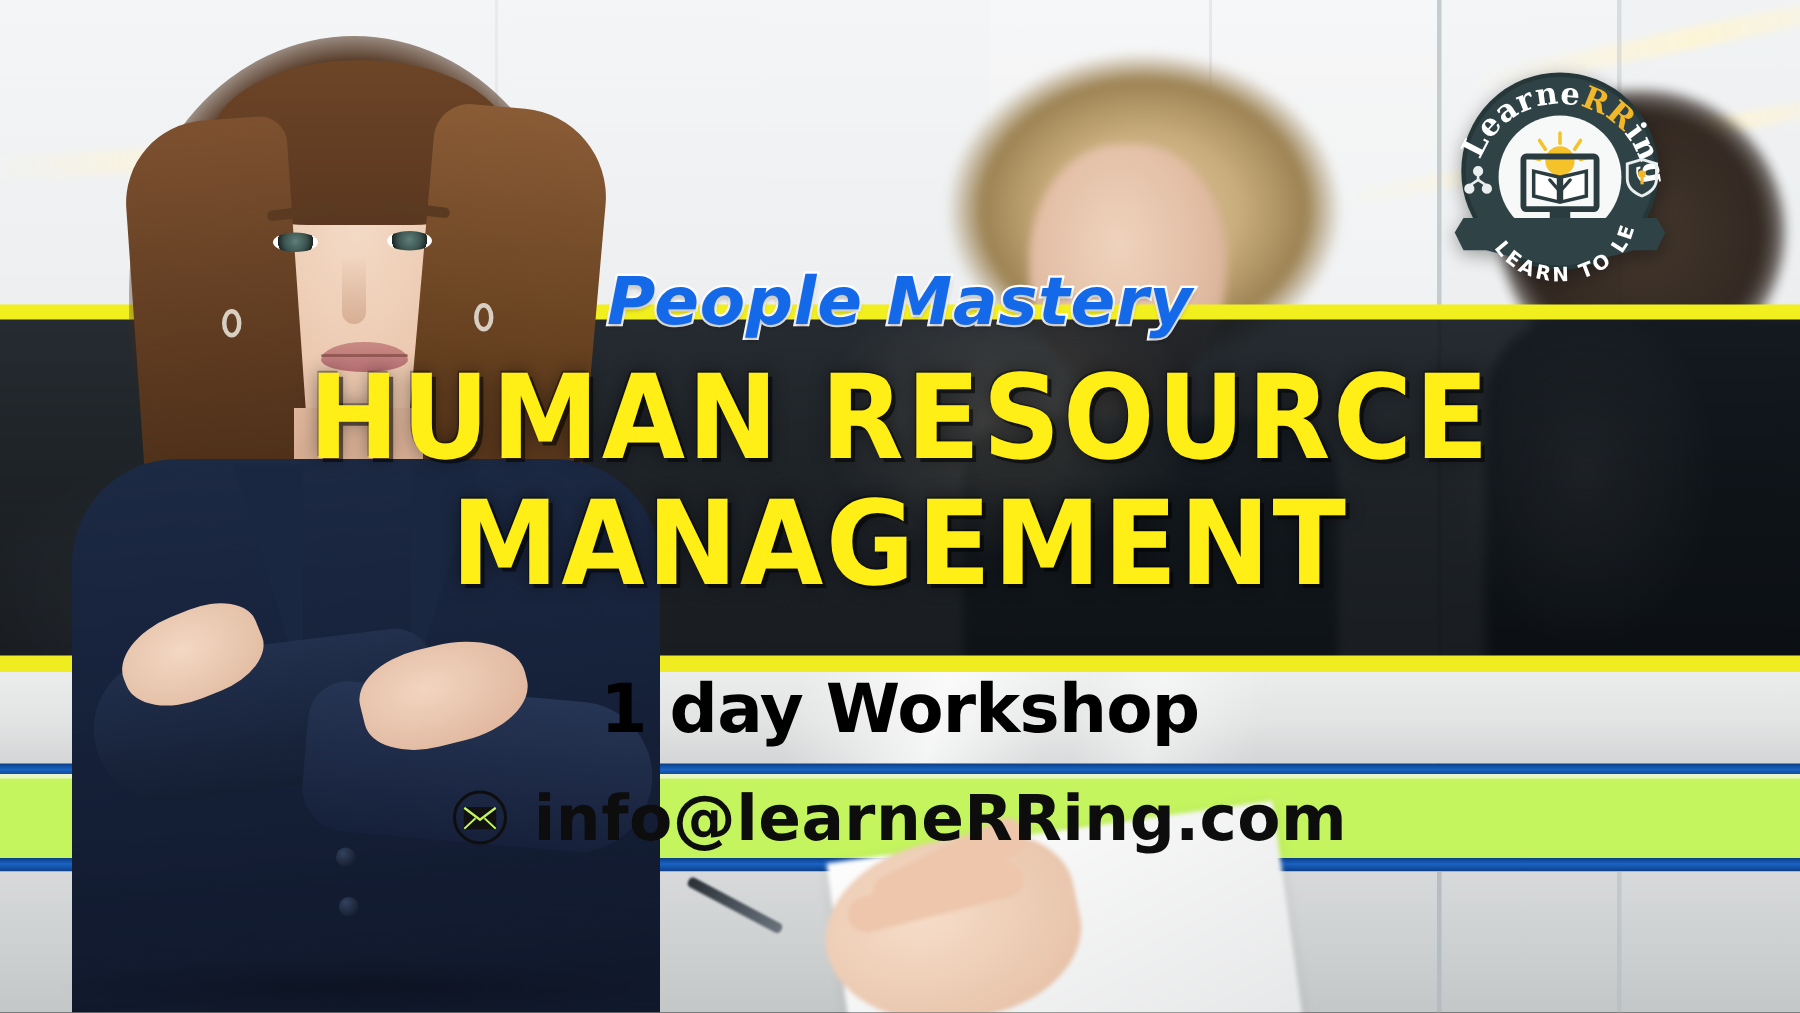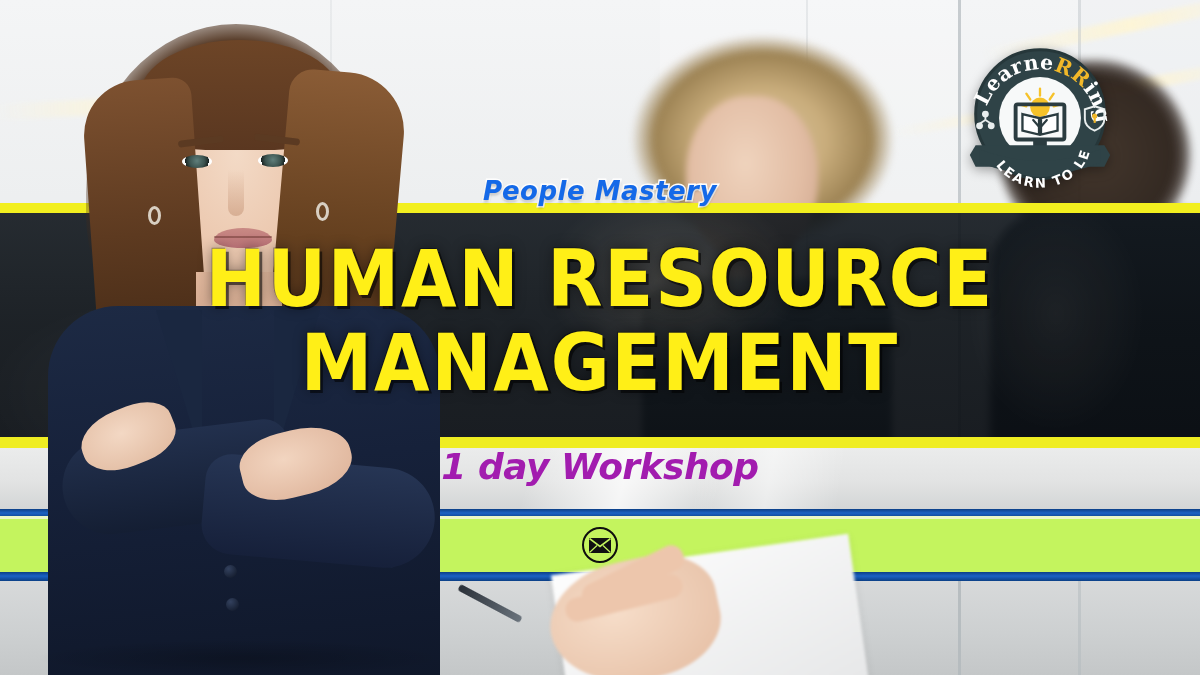--- a/index.html
+++ b/index.html
@@ -221,21 +221,21 @@
     background:linear-gradient(180deg,#d7d9da 0%,#cdd0d1 55%,#c4c7c8 100%);
   }
   .bottom-glass{ position:absolute; top:581px; width:3px; height:94px;
     background:rgba(180,186,190,.9); }
   .bg1{ left:958px; } .bg2{ left:1078px; opacity:.6; }
 
   
   .kicker{
     position:absolute; left:0; right:0; top:176px;
     text-align:center;
-    font-size:26px; font-weight:700; font-style:italic;
+    font-size:44px; font-weight:700; font-style:italic;
     color:#1469e8; letter-spacing:.5px;
     font-family:"DejaVu Sans", sans-serif;
     -webkit-text-stroke:3px #ffffff;
     paint-order:stroke fill;
     text-shadow:0 2px 3px rgba(0,0,0,.25);
     z-index:6;
   }
 
   .headline{
     position:absolute; left:0; right:0;
@@ -257,24 +257,23 @@
     position:absolute; right:92px; top:392px; z-index:7;
     font-size:24px; font-weight:700;
     color:rgba(150,150,145,.26);
     font-family:"DejaVu Sans", sans-serif;
     letter-spacing:1px;
   }
 
   .subtitle{
     position:absolute; left:0; right:0; top:446px; z-index:8;
     text-align:center;
-    font-size:36px; font-weight:700; color:#a21caf;
+    font-size:45px; font-weight:700; color:#000000;
     font-family:"DejaVu Sans", sans-serif;
     letter-spacing:-.5px;
-    font-style:italic;
   }
 
   .email-row{
     position:absolute; left:0; right:0; top:519px; height:52px; z-index:9;
     display:flex; align-items:center; justify-content:center; gap:18px;
   }
   .env-circle{
     width:36px; height:36px; border:2.5px solid #0e0e0e; border-radius:50%;
     display:flex; align-items:center; justify-content:center; flex:0 0 auto;
   }
@@ -396,20 +395,21 @@
   <div class="subtitle">1 day Workshop</div>
 
   <div class="email-row">
     <span class="env-circle">
       <svg class="env-glyph" width="22" height="15" viewBox="0 0 22 15" aria-hidden="true">
         <rect x="0.5" y="0.5" width="21" height="14" fill="#111" stroke="#111" stroke-width="1"></rect>
         <path d="M0.5 0.5 L11 8.5 L21.5 0.5" fill="none" stroke="#c4f45e" stroke-width="1.6"></path>
         <path d="M0.5 14.5 L8 7.5 M21.5 14.5 L14 7.5" fill="none" stroke="#c4f45e" stroke-width="1.2"></path>
       </svg>
     </span>
+    <span class="email-text">info@learneRRing.com</span>
   </div>
 
   <div class="logo">
     <svg viewBox="0 0 160 160" aria-hidden="true">
       <defs>
         <path id="arcTop" d="M 22 88 A 58 58 0 0 1 138 88"></path>
         <path id="arcBot" d="M 30 118 A 52 46 0 0 0 130 118"></path>
       </defs>
 
       <circle cx="80" cy="76" r="66" fill="#2f4347"></circle>

